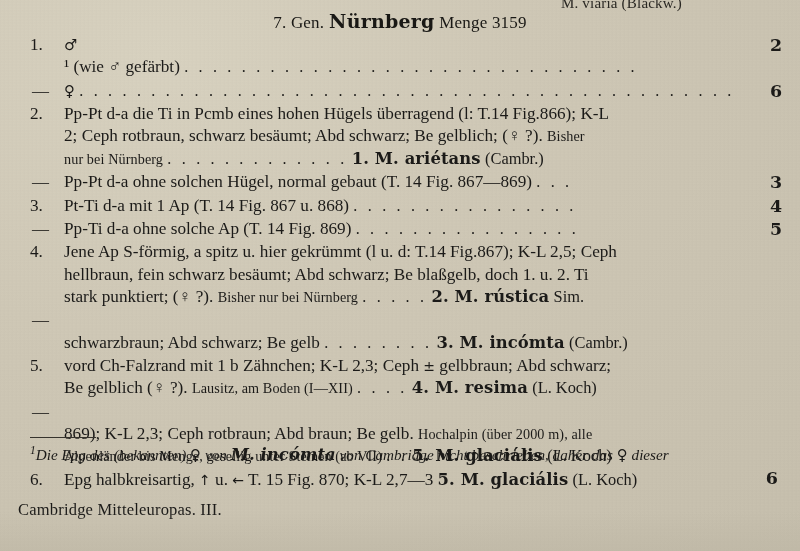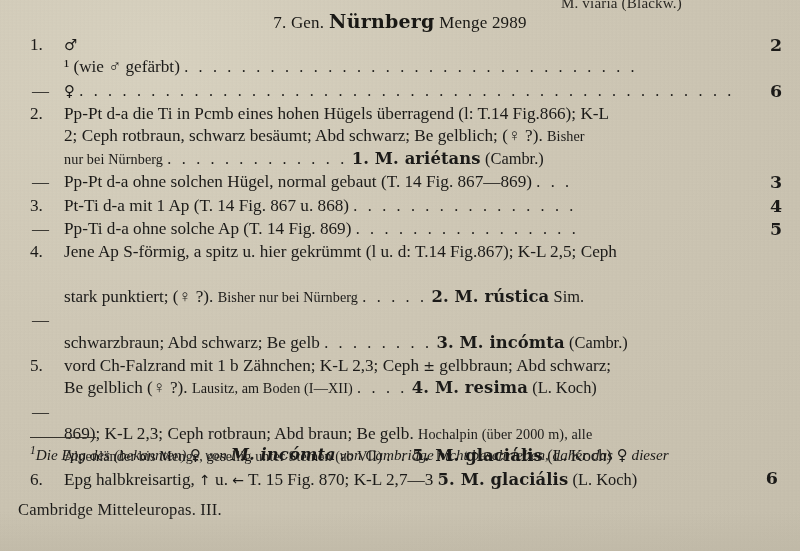--- a/index.html
+++ b/index.html
@@ -169,21 +169,21 @@
 
 <div class="page">
 
   <div class="topcut">
     <span class="frag">M. viaria (Blackw.)</span>
   </div>
 
   <div class="headline">
     <span class="sm">7. Gen.</span>
     <span class="genus">Nürnberg</span>
-    <span class="sm">Menge 2989</span>
+    <span class="sm">Menge 3159</span>
   </div>
 
   <div class="body">
 
     <div class="row">
       <span class="lead">1.</span>
       <span class="sex">♂</span><br>
       <span class="txt">¹ (wie ♂ gefärbt)</span>
       <span class="dots">. . . . . . . . . . . . . . . . . . . . . . . . . . . . . . . .</span>
       <span class="rt">2</span>
@@ -224,21 +224,21 @@
     <div class="row">
       <span class="lead dash">—</span>
       <span class="txt">Pp-Ti d-a ohne solche Ap (T. 14 Fig. 869)</span>
       <span class="dots">. . . . . . . . . . . . . . . .</span>
       <span class="rt">5</span>
     </div>
 
     <div class="row">
       <span class="lead">4.</span>
       <span class="txt">Jene Ap S-förmig, a spitz u. hier gekrümmt (l u. d: T.14 Fig.867); K-L 2,5; Ceph</span><br>
-      <br>
+      <span class="txt">hellbraun, fein schwarz besäumt; Abd schwarz; Be blaßgelb, doch 1. u. 2. Ti</span><br>
       <span class="txt">stark punktiert; (♀ ?).</span>
       <span class="small">Bisher nur bei Nürnberg</span>
       <span class="dots">. . . . .</span>
       <span class="sp">2. M. rústica</span>
       <span class="auth">Sim.</span>
     </div>
 
     <div class="row">
       <span class="lead dash">—</span>
       <br>

